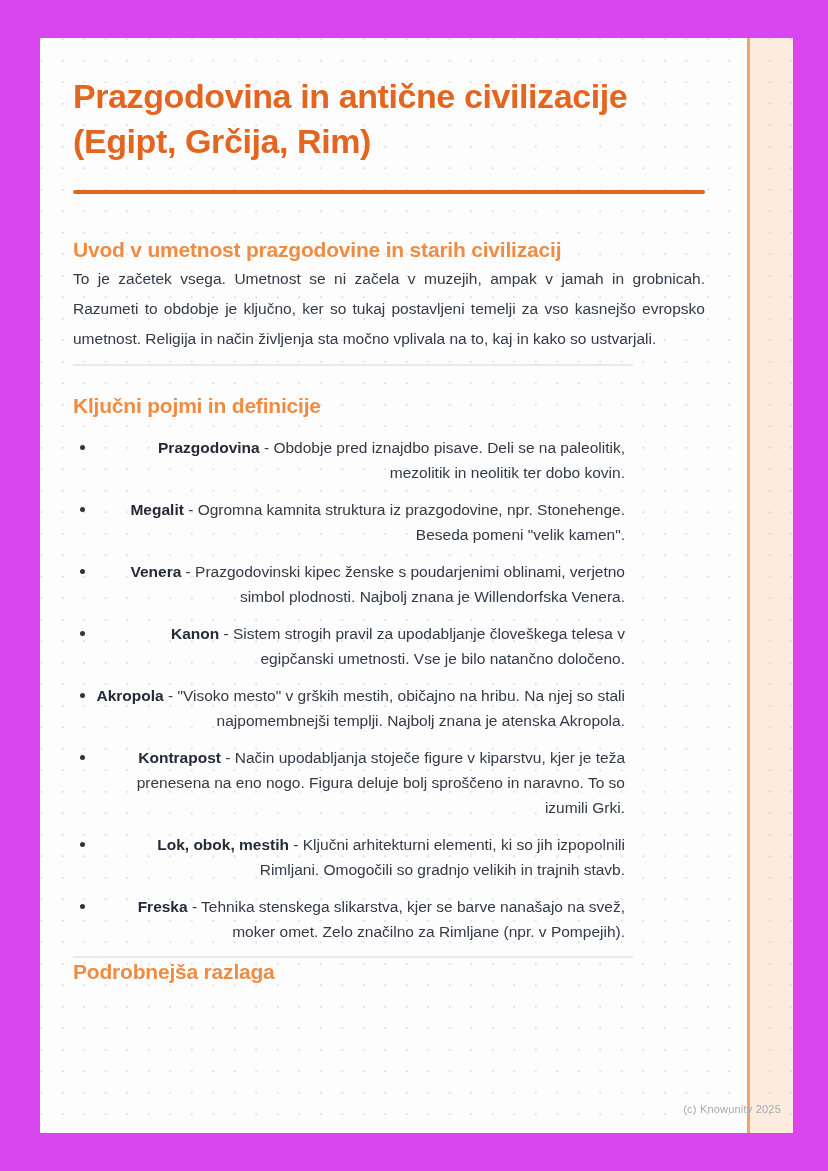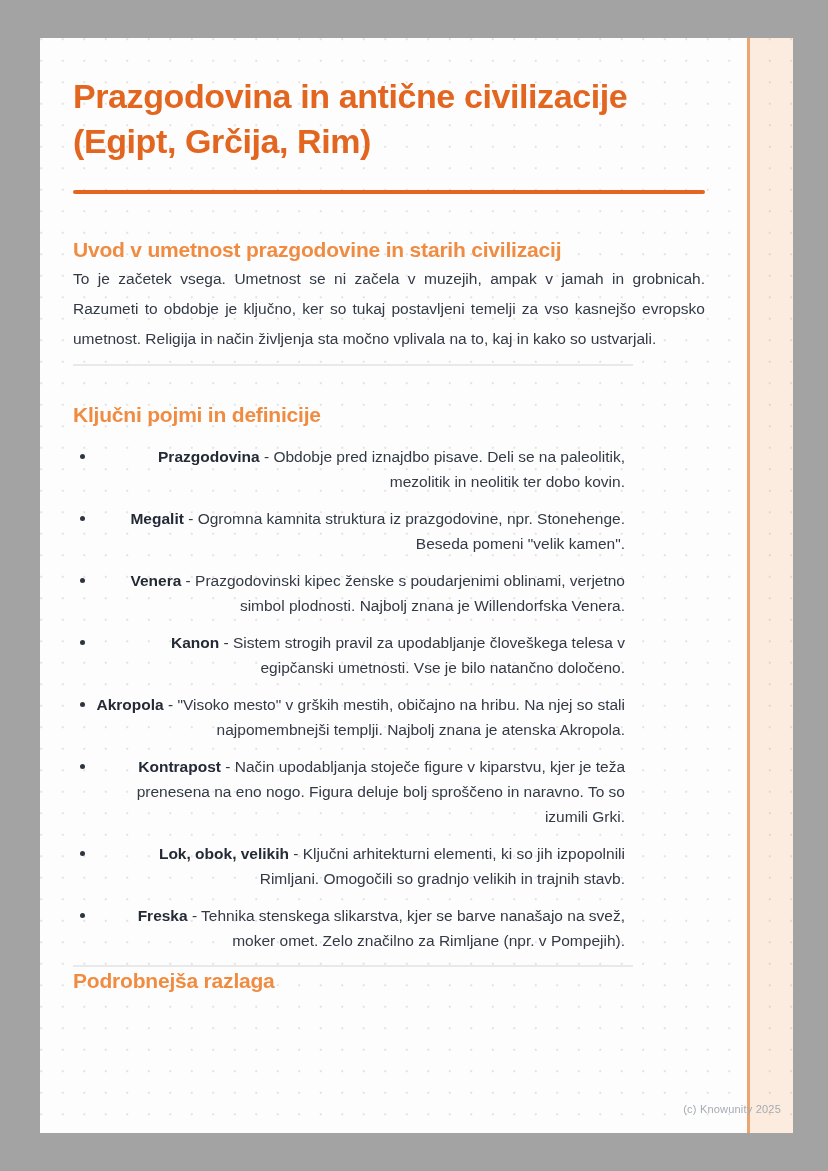--- a/index.html
+++ b/index.html
@@ -4,21 +4,21 @@
 <style>
   * { margin: 0; padding: 0; box-sizing: border-box; }
   html, body {
     width: 828px; height: 1171px;
     background: #ffffff;
     font-family: "Liberation Sans", "DejaVu Sans", sans-serif;
   }
   .canvas {
     position: relative;
     width: 828px; height: 1171px;
-    background: #a3a3a3;
+    background: #d946ef;
     overflow: hidden;
   }
   .page {
     position: absolute;
     left: 40px; top: 38px;
     width: 753px; height: 1095px;
     background-color: #fefdfd;
     background-image: radial-gradient(circle, #e3e0e0 1.1px, rgba(0,0,0,0) 1.4px);
     background-size: 21.5px 21.5px;
     background-position: 12px 12px;
@@ -55,21 +55,21 @@
     border-radius: 2px;
   }
   h2.section-heading {
     font-size: 21px;
     line-height: 28px;
     font-weight: 700;
     letter-spacing: -0.2px;
     color: #f08c42;
   }
   .h2-intro   { margin-top: 42px; }
-  .h2-terms   { margin-top: 35px; }
+  .h2-terms   { margin-top: 26px; }
   .h2-details { }
   p.intro-paragraph {
     font-size: 15.5px;
     line-height: 30px;
     color: #333a45;
     text-align: justify;
   }
   hr.divider {
     border: none;
     border-top: 2px solid #e9e9eb;
@@ -142,21 +142,21 @@
 
   <li class="term-item"><span class="term-name">Venera</span><span class="term-sep"> - </span><span class="term-def">Prazgodovinski kipec ženske s poudarjenimi oblinami, verjetno simbol plodnosti. Najbolj znana je Willendorfska Venera.</span></li>
 
 
   <li class="term-item"><span class="term-name">Kanon</span><span class="term-sep"> - </span><span class="term-def">Sistem strogih pravil za upodabljanje človeškega telesa v egipčanski umetnosti. Vse je bilo natančno določeno.</span></li>
 
   <li class="term-item"><span class="term-name">Akropola</span><span class="term-sep"> - </span><span class="term-def">"Visoko mesto" v grških mestih, običajno na hribu. Na njej so stali najpomembnejši templji. Najbolj znana je atenska Akropola.</span></li>
 
   <li class="term-item"><span class="term-name">Kontrapost</span><span class="term-sep"> - </span><span class="term-def">Način upodabljanja stoječe figure v kiparstvu, kjer je teža prenesena na eno nogo. Figura deluje bolj sproščeno in naravno. To so izumili Grki.</span></li>
 
-  <li class="term-item"><span class="term-name">Lok, obok, velikih</span><span class="term-sep"> - </span><span class="term-def">Ključni arhitekturni elementi, ki so jih izpopolnili Rimljani. Omogočili so gradnjo velikih in trajnih stavb.</span></li>
+  <li class="term-item"><span class="term-name">Lok, obok, mestih</span><span class="term-sep"> - </span><span class="term-def">Ključni arhitekturni elementi, ki so jih izpopolnili Rimljani. Omogočili so gradnjo velikih in trajnih stavb.</span></li>
 
   <li class="term-item"><span class="term-name">Freska</span><span class="term-sep"> - </span><span class="term-def">Tehnika stenskega slikarstva, kjer se barve nanašajo na svež, moker omet. Zelo značilno za Rimljane (npr. v Pompejih).</span></li>
 </ul>
       </section>
 
       <hr class="divider divider-2">
 
       <h2 class="section-heading h2-details">Podrobnejša razlaga</h2>
     </div>
 

